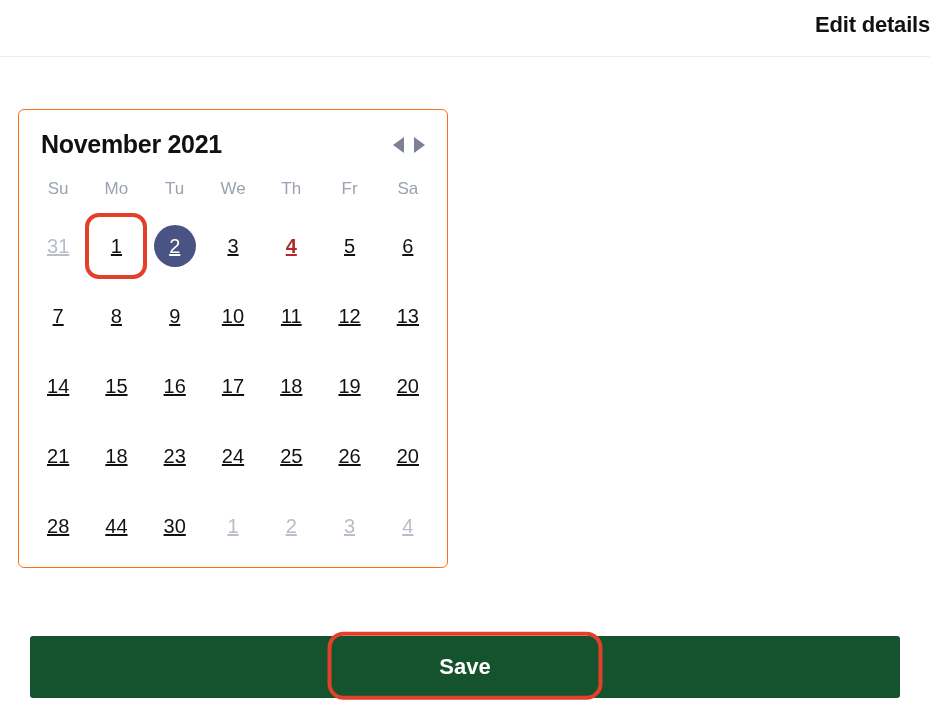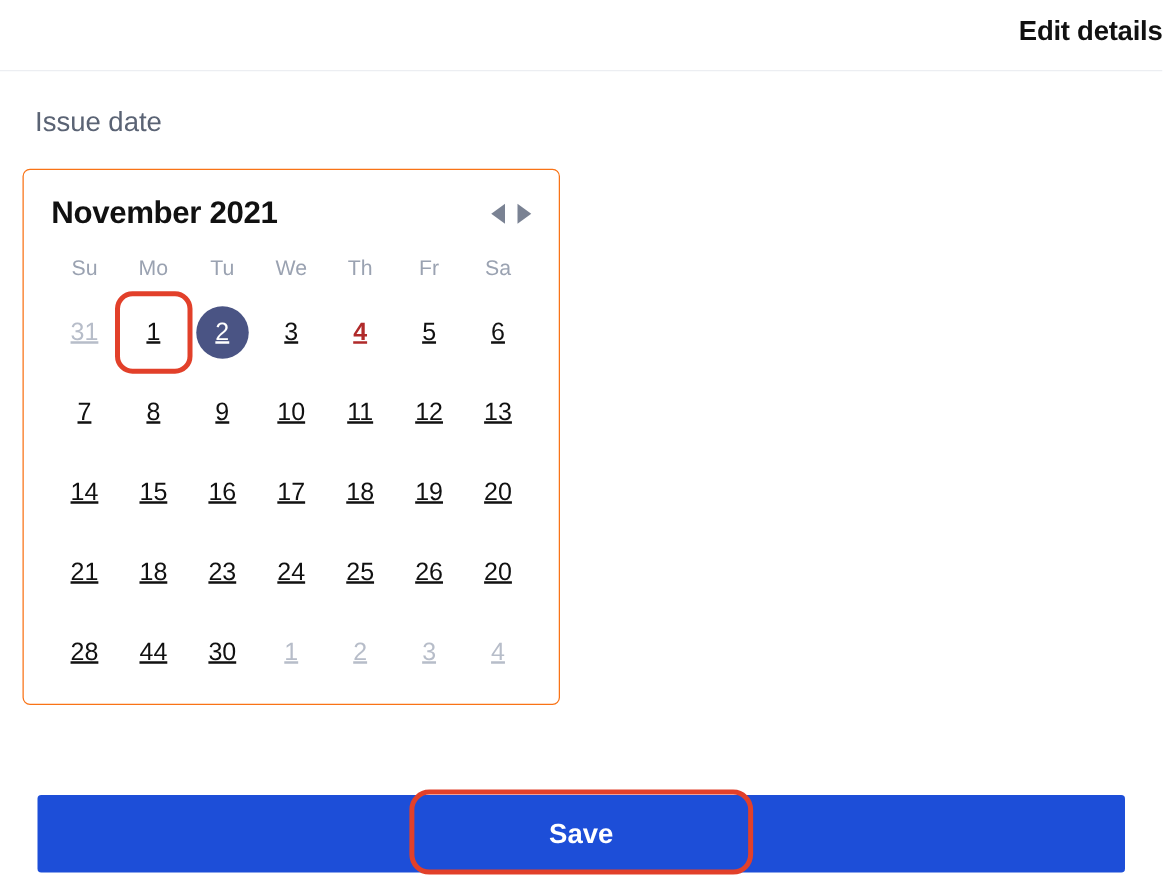--- a/index.html
+++ b/index.html
@@ -81,20 +81,21 @@
     .tri { width: 0; height: 0; border-top: 8px solid transparent; border-bottom: 8px solid transparent; cursor: pointer; }
     .tri.left { border-right: 11px solid #7a8293; }
     .tri.right { border-left: 11px solid #7a8293; }
 
     .grid {
       display: grid;
       grid-template-columns: repeat(7, 1fr);
       row-gap: 18px;
       column-gap: 2px;
       text-align: center;
+      gap: 24px;
     }
     .dow {
       font-size: 17px;
       color: #9aa2b1;
       font-weight: 400;
     }
     .day {
       font-size: 20px;
       color: #111;
       font-weight: 500;
@@ -126,21 +127,21 @@
       top: -10px;
     }
 
     .save-wrap {
       position: absolute;
       left: 30px; right: 30px;
       bottom: 16px;
     }
     .save-btn {
       width: 100%;
-      background: #1d4ed8;
+      background: #14532d;
       color: #fff;
       border: none;
       border-radius: 3px;
       font-size: 22px;
       font-weight: 700;
       padding: 18px 0;
       cursor: pointer;
       font-family: inherit;
     }
     .save-highlight {
@@ -156,21 +157,20 @@
 </head>
 <body>
 
 <div class="header">
   <h1>Edit details</h1>
 </div>
 
 <div class="content">
 
   <div class="right-col">
-    <div class="label label-right">Issue date</div>
 
     <div class="calendar">
       <div class="cal-head">
         <div class="cal-title">November 2021</div>
         <div class="cal-nav">
           <div class="tri left"></div>
           <div class="tri right"></div>
         </div>
       </div>
       <div class="grid" id="cal-grid">

